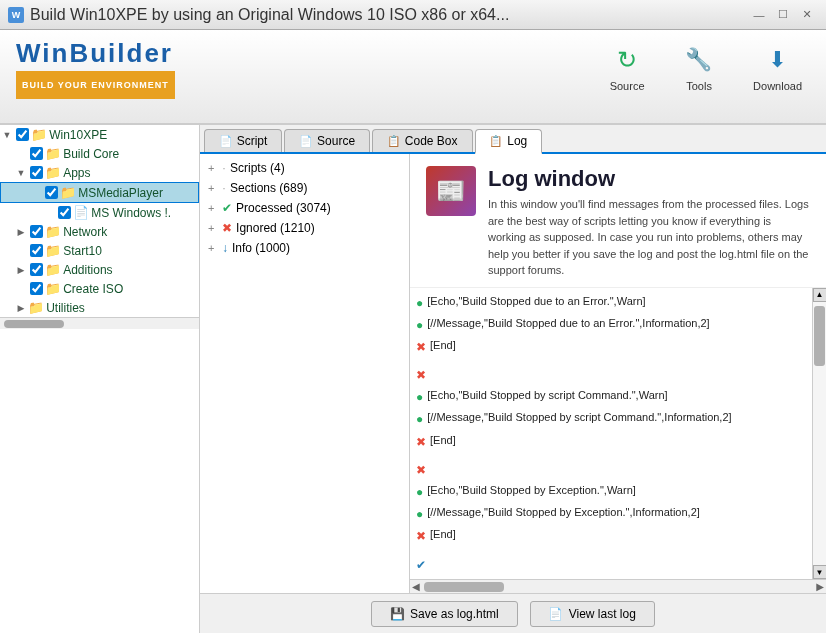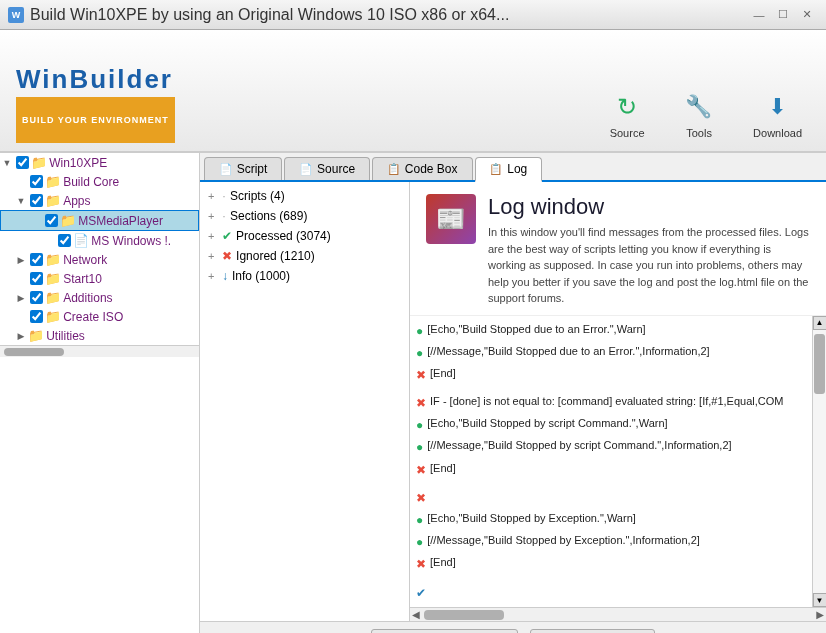--- a/index.html
+++ b/index.html
@@ -29,36 +29,36 @@
     }
     #titlebar .win-btn {
       width: 22px; height: 20px; background: transparent;
       border: none; cursor: pointer; font-size: 11px; color: #666;
       display: flex; align-items: center; justify-content: center;
     }
 
     
     #header {
       background: linear-gradient(to bottom, #ffffff, #e8e8e8);
-      height: 123px;
-      display: flex;
-      align-items: flex-end;
+      height: 95px;
+      display: flex;
+      align-items: flex-start;
       padding: 8px 16px;
       border-bottom: 2px solid #ccc;
       gap: 20px;
     }
     .winbuilder-logo {
       margin-right: 30px;
     }
     .winbuilder-logo .wb-title {
       font-size: 26px; font-weight: bold; color: #1a5fa8; letter-spacing: 2px;
     }
     .winbuilder-logo .wb-subtitle {
       background: #e8a020; color: white; font-size: 9px; font-weight: bold;
-      padding: 18px 6px; letter-spacing: 1px; margin-top: 2px;
+      padding: 9px 6px; letter-spacing: 1px; margin-top: 2px;
     }
     .toolbar {
       display: flex; gap: 20px; margin-left: auto;
     }
     .toolbar-btn {
       display: flex; flex-direction: column; align-items: center;
       cursor: pointer; border: none; background: transparent; padding: 4px 8px;
       border-radius: 4px;
     }
     .toolbar-btn .tb-icon {
@@ -113,21 +113,21 @@
     .tree-expand {
       width: 14px; height: 14px; display: inline-flex;
       align-items: center; justify-content: center;
       font-size: 9px; color: #666; flex-shrink: 0;
     }
     .tree-checkbox {
       width: 13px; height: 13px; margin: 0 2px; flex-shrink: 0;
       accent-color: #0078d7;
     }
     .tree-folder-icon { margin-right: 2px; font-size: 13px; }
-    .tree-label { font-size: 12px; color: #701a75; }
+    .tree-label { font-size: 12px; color: #14532d; }
     .tree-scrollbar-h {
       height: 12px; background: #f0f0f0; border-top: 1px solid #ccc;
       display: flex; align-items: center;
     }
     .scrollbar-thumb-h {
       height: 8px; width: 60px; background: #aaa; border-radius: 4px; margin: 0 4px;
     }
 
     
     #right-panel {
@@ -199,21 +199,21 @@
       gap: 12px;
     }
     .log-icon-area {
       width: 50px; height: 50px; flex-shrink: 0;
       background: linear-gradient(135deg, #c0392b, #8e44ad);
       border-radius: 4px;
       display: flex; align-items: center; justify-content: center;
       color: white; font-size: 24px;
     }
     .log-header-text h2 {
-      font-size: 22px; font-weight: normal; color: #1a1a2e;
+      font-size: 22px; font-weight: bold; color: #1a1a2e;
       margin-bottom: 4px;
     }
     .log-header-text p {
       font-size: 11px; color: #444; line-height: 1.5;
     }
     #log-messages {
       flex: 1;
       overflow-y: auto;
       overflow-x: hidden;
       padding: 4px 6px;
@@ -450,21 +450,20 @@
                 <span class="log-line-icon" style="color: rgb(39, 174, 96);">●</span>
                 <span class="log-line-text">[//Message,"Build Stopped due to an Error.",Information,2]</span>
               </div>
               <div class="log-line">
                 <span class="log-line-icon" style="color: rgb(231, 76, 60);">✖</span>
                 <span class="log-line-text">[End]</span>
               </div>
               <div style="height: 6px;"></div>
               <div class="log-line">
                 <span class="log-line-icon" style="color: rgb(231, 76, 60);">✖</span>
-                <span class="log-line-text">IF - [done] is not equal to: [command] evaluated string: [If,#1,Equal,COM</span>
               </div>
               <div class="log-line">
                 <span class="log-line-icon" style="color: rgb(39, 174, 96);">●</span>
                 <span class="log-line-text">[Echo,"Build Stopped by script Command.",Warn]</span>
               </div>
               <div class="log-line">
                 <span class="log-line-icon" style="color: rgb(39, 174, 96);">●</span>
                 <span class="log-line-text">[//Message,"Build Stopped by script Command.",Information,2]</span>
               </div>
               <div class="log-line">

